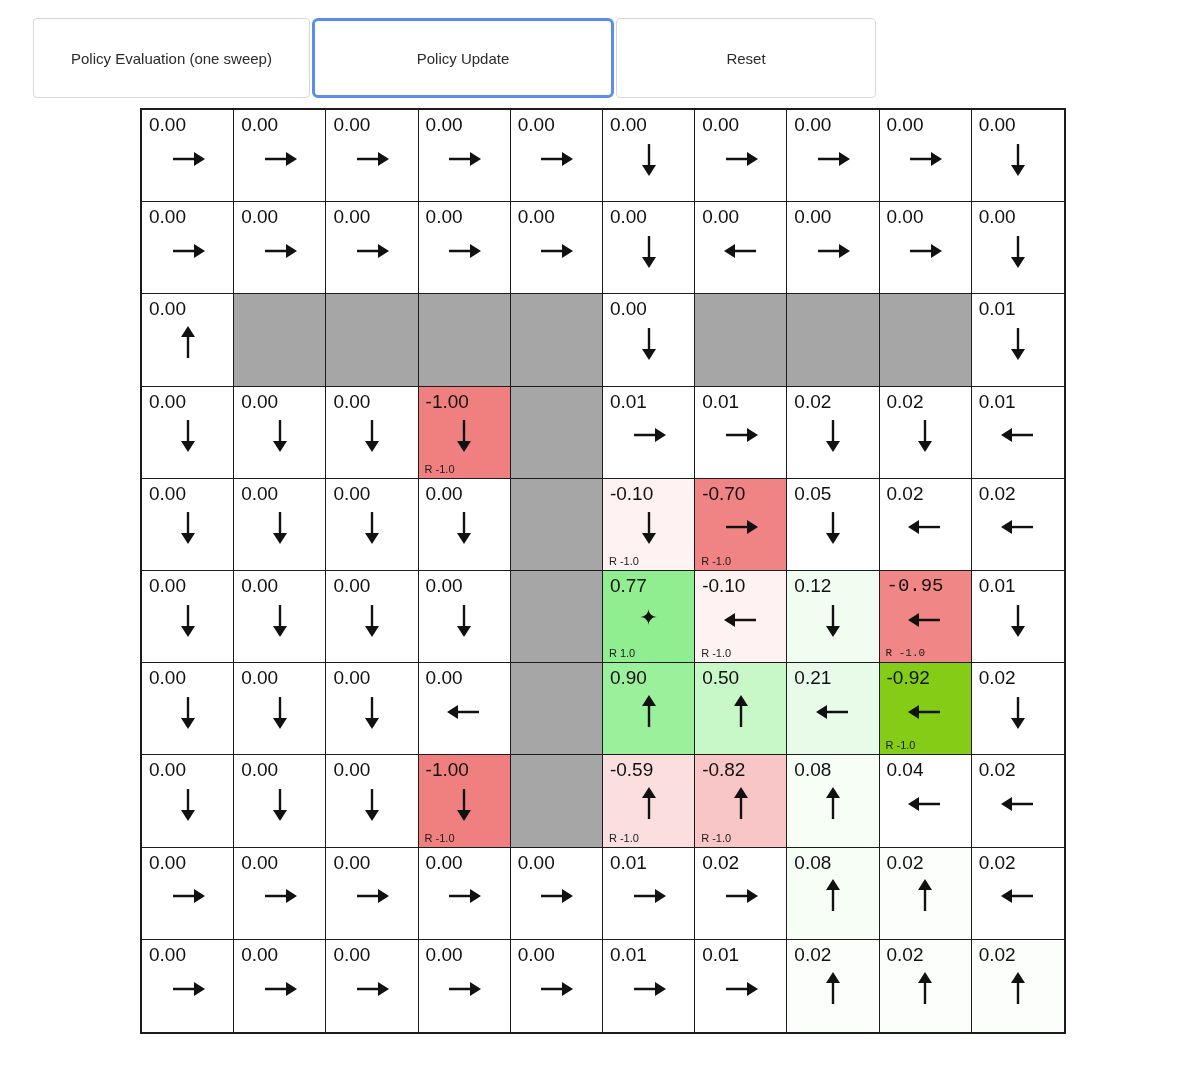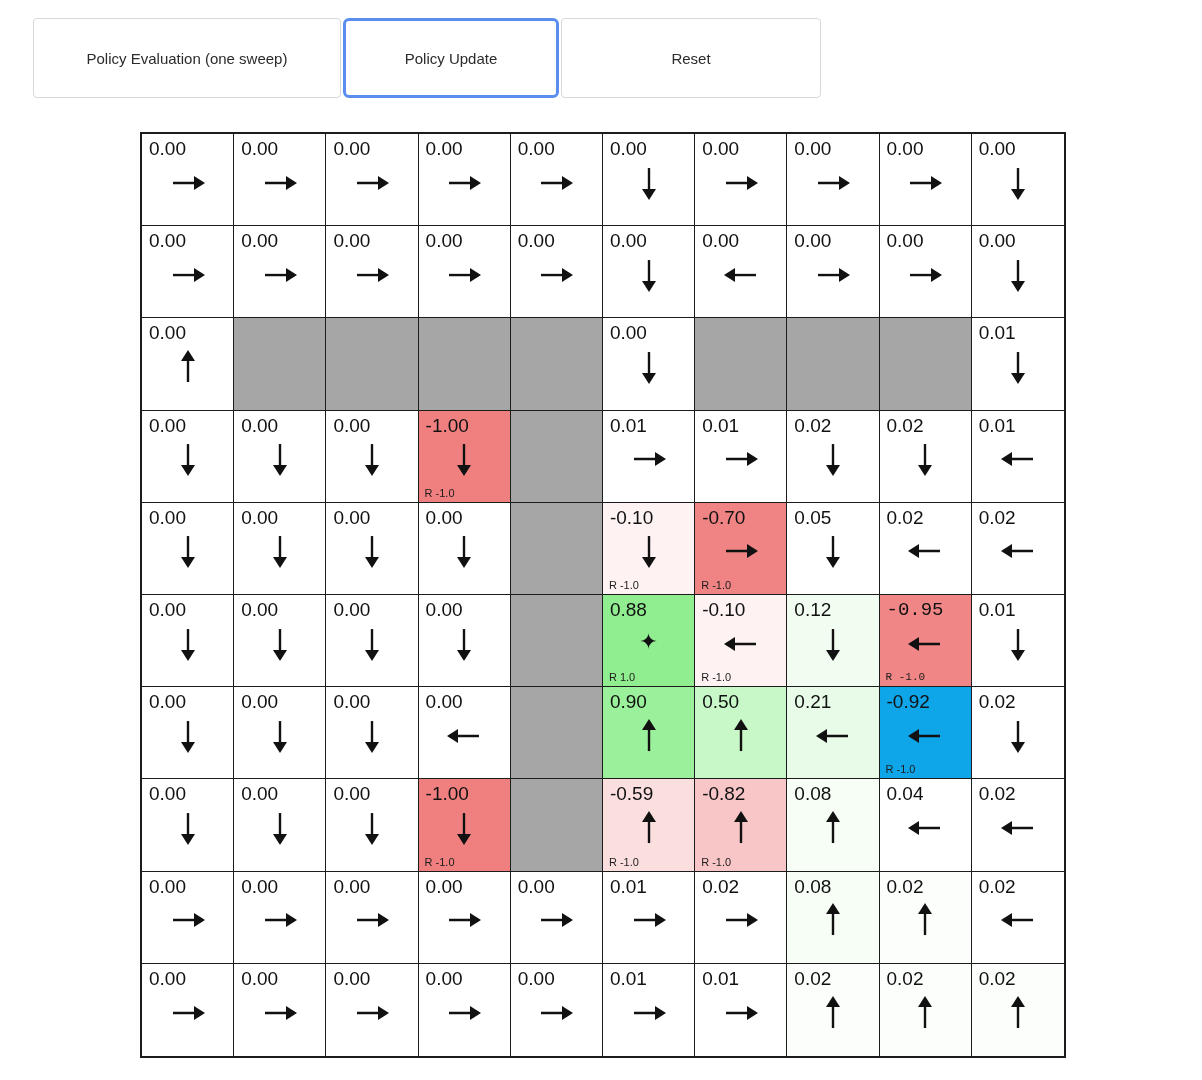--- a/index.html
+++ b/index.html
@@ -31,30 +31,30 @@
     border-radius: 4px;
     font-size: 15px;
     color: #2b2b2b;
     display: flex;
     align-items: center;
     justify-content: center;
     box-sizing: border-box;
     cursor: pointer;
     user-select: none;
   }
-  .tbtn.b0 { width: 308px; }
-  .tbtn.b1 { width: 216px; margin-left: 2px; border: 3px solid #5b8dee; border-radius: 6px; }
+  .tbtn.b0 { width: 277px; }
+  .tbtn.b1 { width: 302px; margin-left: 2px; border: 3px solid #5b8dee; border-radius: 6px; }
   .tbtn.b2 { width: 268px; margin-left: 2px; }
   .tbtn.b3 { width: 260px; margin-left: 2px; }
 
   
   .grid-wrap {
     position: absolute;
     left: 140px;
-    top: 132px;
+    top: 108px;
     border: 2px solid #1c1c1c;
     background: #ffffff;
     box-sizing: content-box;
   }
   .grid {
     display: grid;
     grid-template-columns: repeat(10, 92.2px);
     grid-auto-rows: 92.2px;
   }
   .cell {
@@ -436,21 +436,21 @@
         </div>
         <div class="cell" style="background: rgb(255, 255, 255);">
           <span class="val">0.00</span>
           <svg class="arrow" viewBox="0 0 46 38" style="transform:translate(-50%,-42%) rotate(180deg)">
             <line x1="23" y1="34" x2="23" y2="6" stroke="#111" stroke-width="2.4"></line>
             <polygon points="23,2 16,13 30,13" fill="#111"></polygon>
           </svg>
         </div>
         <div class="cell wall" style="background: rgb(166, 166, 166);"></div>
         <div class="cell" style="background: rgb(144, 238, 144);">
-          <span class="val">0.88</span>
+          <span class="val">0.77</span>
           <span class="goal">✦</span>
           <span class="rew">R 1.0</span>
         </div>
         <div class="cell" style="background: rgb(254, 242, 242);">
           <span class="val">-0.10</span>
           <svg class="arrow" viewBox="0 0 46 38" style="transform:translate(-50%,-42%) rotate(270deg)">
             <line x1="23" y1="34" x2="23" y2="6" stroke="#111" stroke-width="2.4"></line>
             <polygon points="23,2 16,13 30,13" fill="#111"></polygon>
           </svg>
           <span class="rew">R -1.0</span>
@@ -520,21 +520,21 @@
             <polygon points="23,2 16,13 30,13" fill="#111"></polygon>
           </svg>
         </div>
         <div class="cell" style="background: rgb(232, 251, 232); padding-left: 24px;">
           <span class="val">0.21</span>
           <svg class="arrow" viewBox="0 0 46 38" style="transform:translate(-50%,-42%) rotate(270deg)">
             <line x1="23" y1="34" x2="23" y2="6" stroke="#111" stroke-width="2.4"></line>
             <polygon points="23,2 16,13 30,13" fill="#111"></polygon>
           </svg>
         </div>
-        <div class="cell" style="background: #0ea5e9; padding-left: 13px;">
+        <div class="cell" style="background: #84cc16; padding-left: 13px;">
           <span class="val">-0.92</span>
           <svg class="arrow" viewBox="0 0 46 38" style="transform:translate(-50%,-42%) rotate(270deg)">
             <line x1="23" y1="34" x2="23" y2="6" stroke="#111" stroke-width="2.4"></line>
             <polygon points="23,2 16,13 30,13" fill="#111"></polygon>
           </svg>
           <span class="rew">R -1.0</span>
         </div>
         <div class="cell" style="background: rgb(255, 255, 255);">
           <span class="val">0.02</span>
           <svg class="arrow" viewBox="0 0 46 38" style="transform:translate(-50%,-42%) rotate(180deg)">

